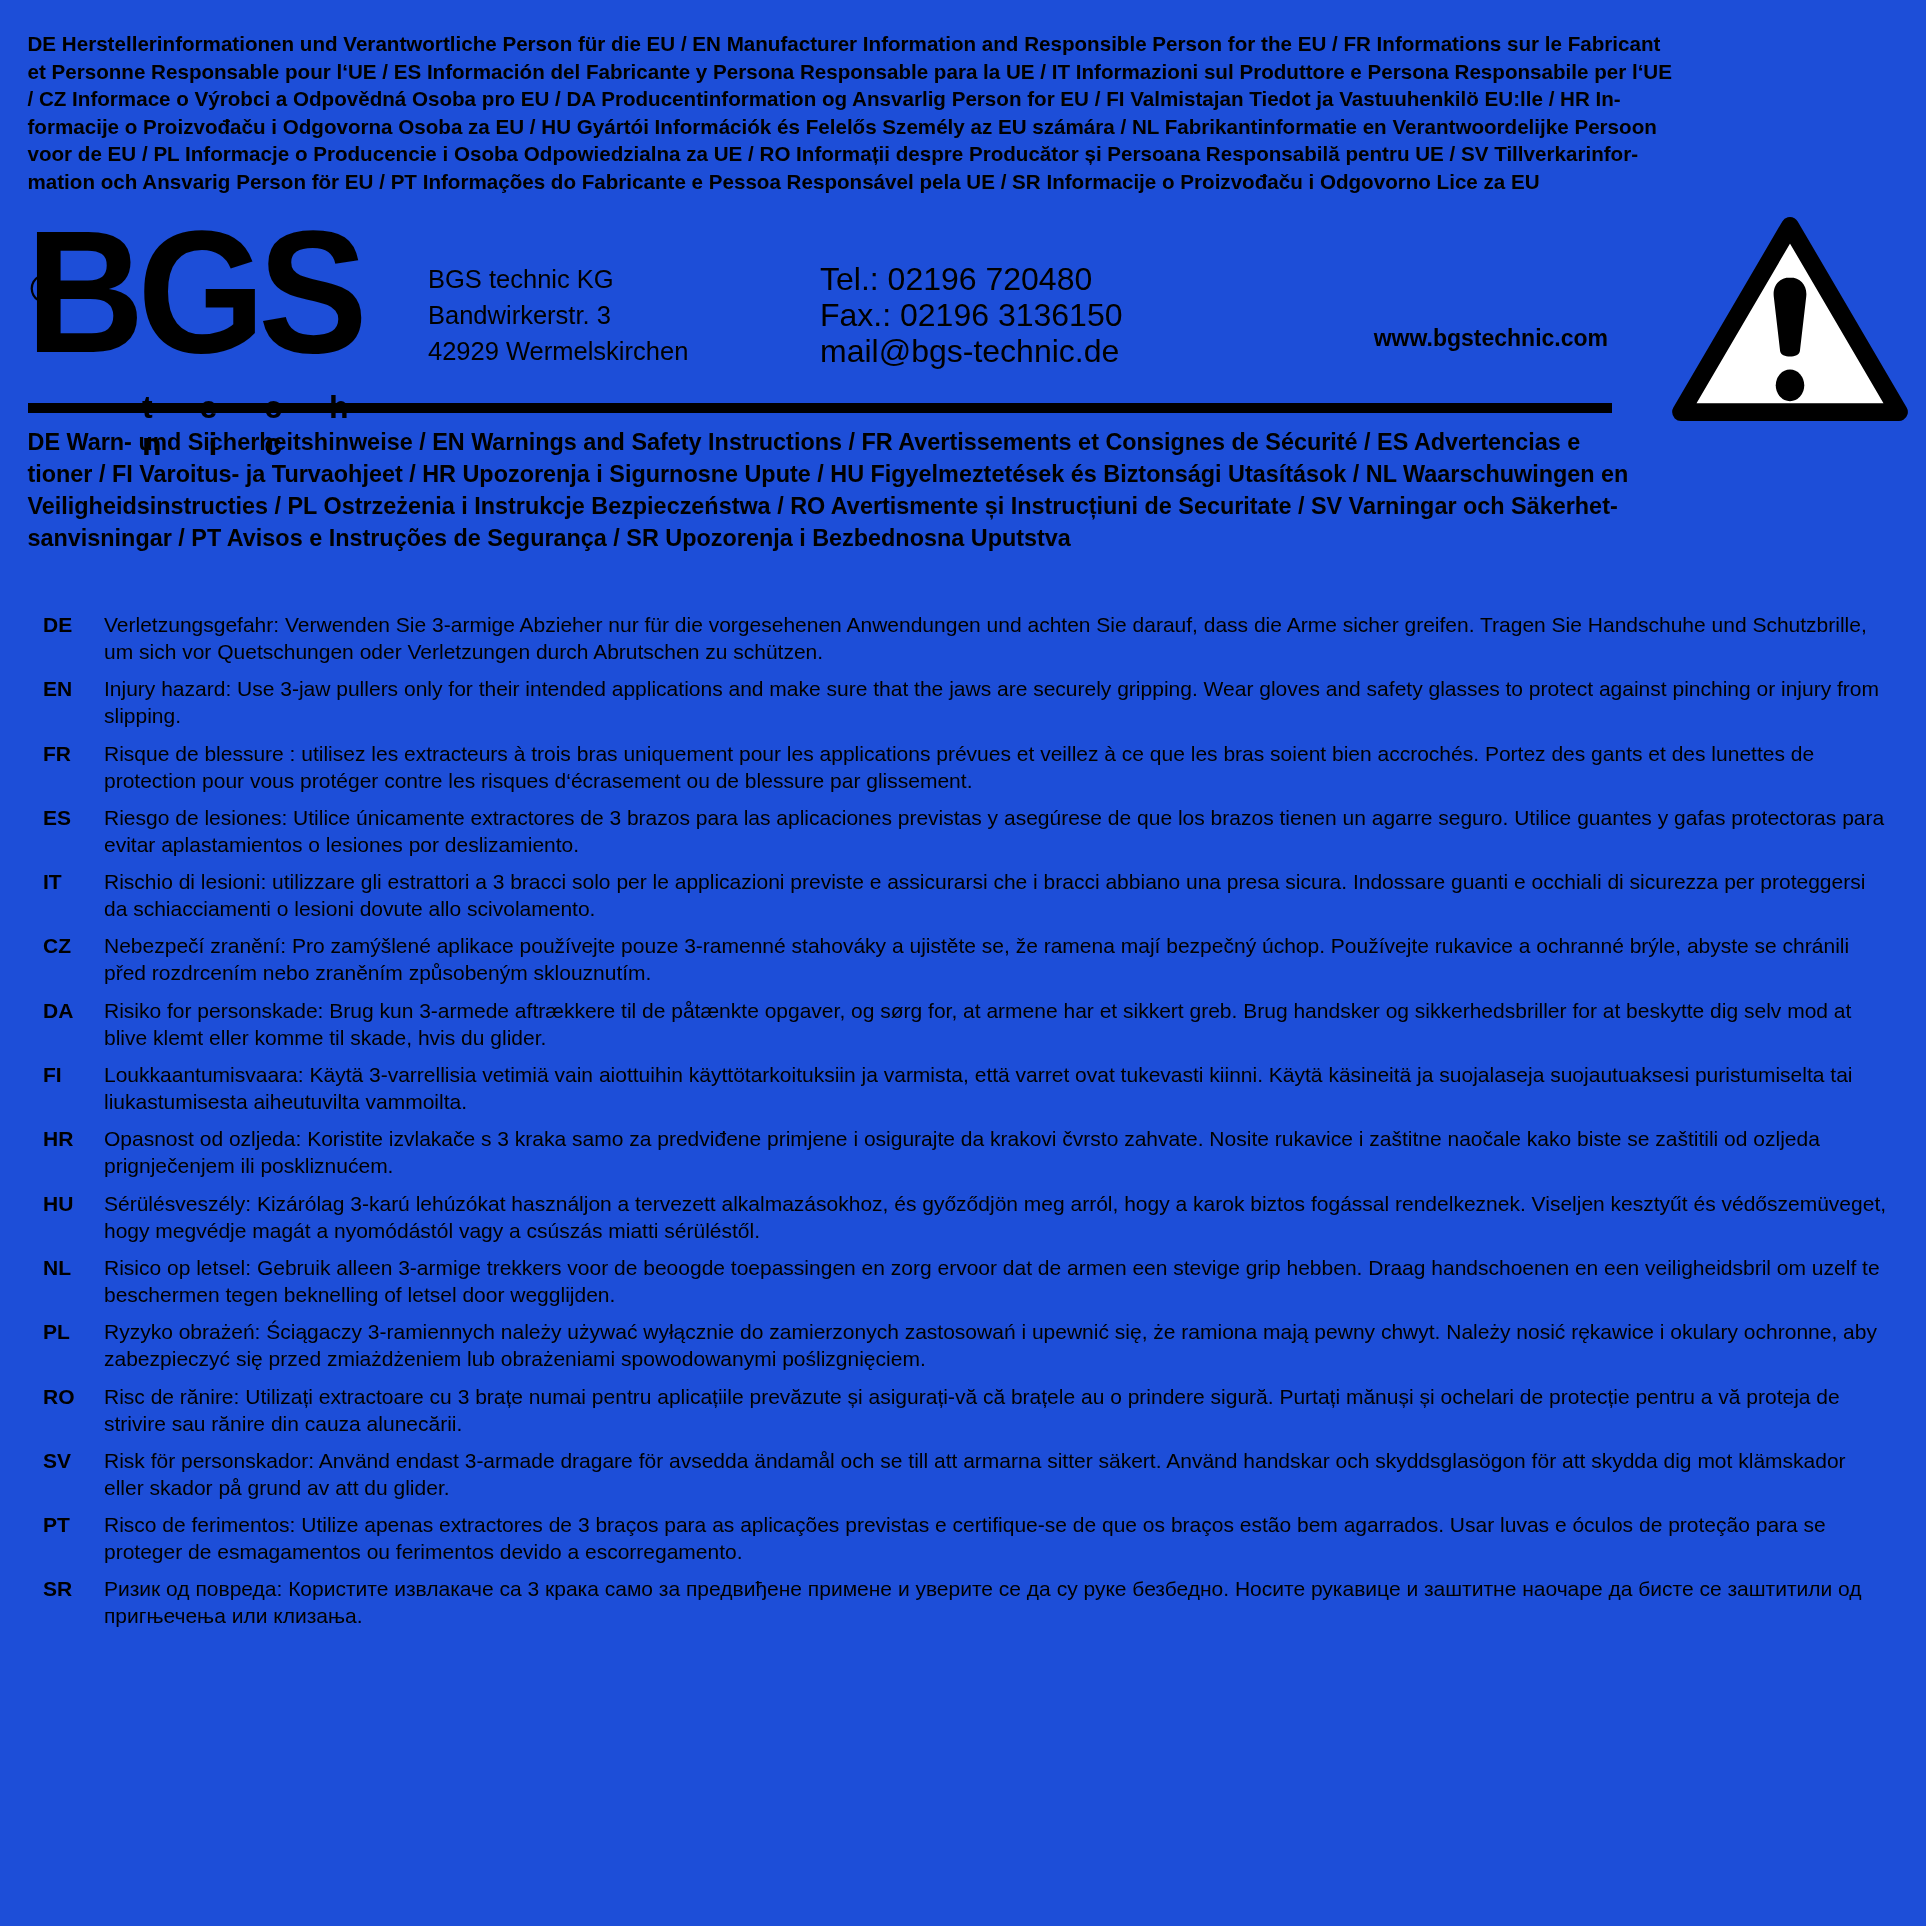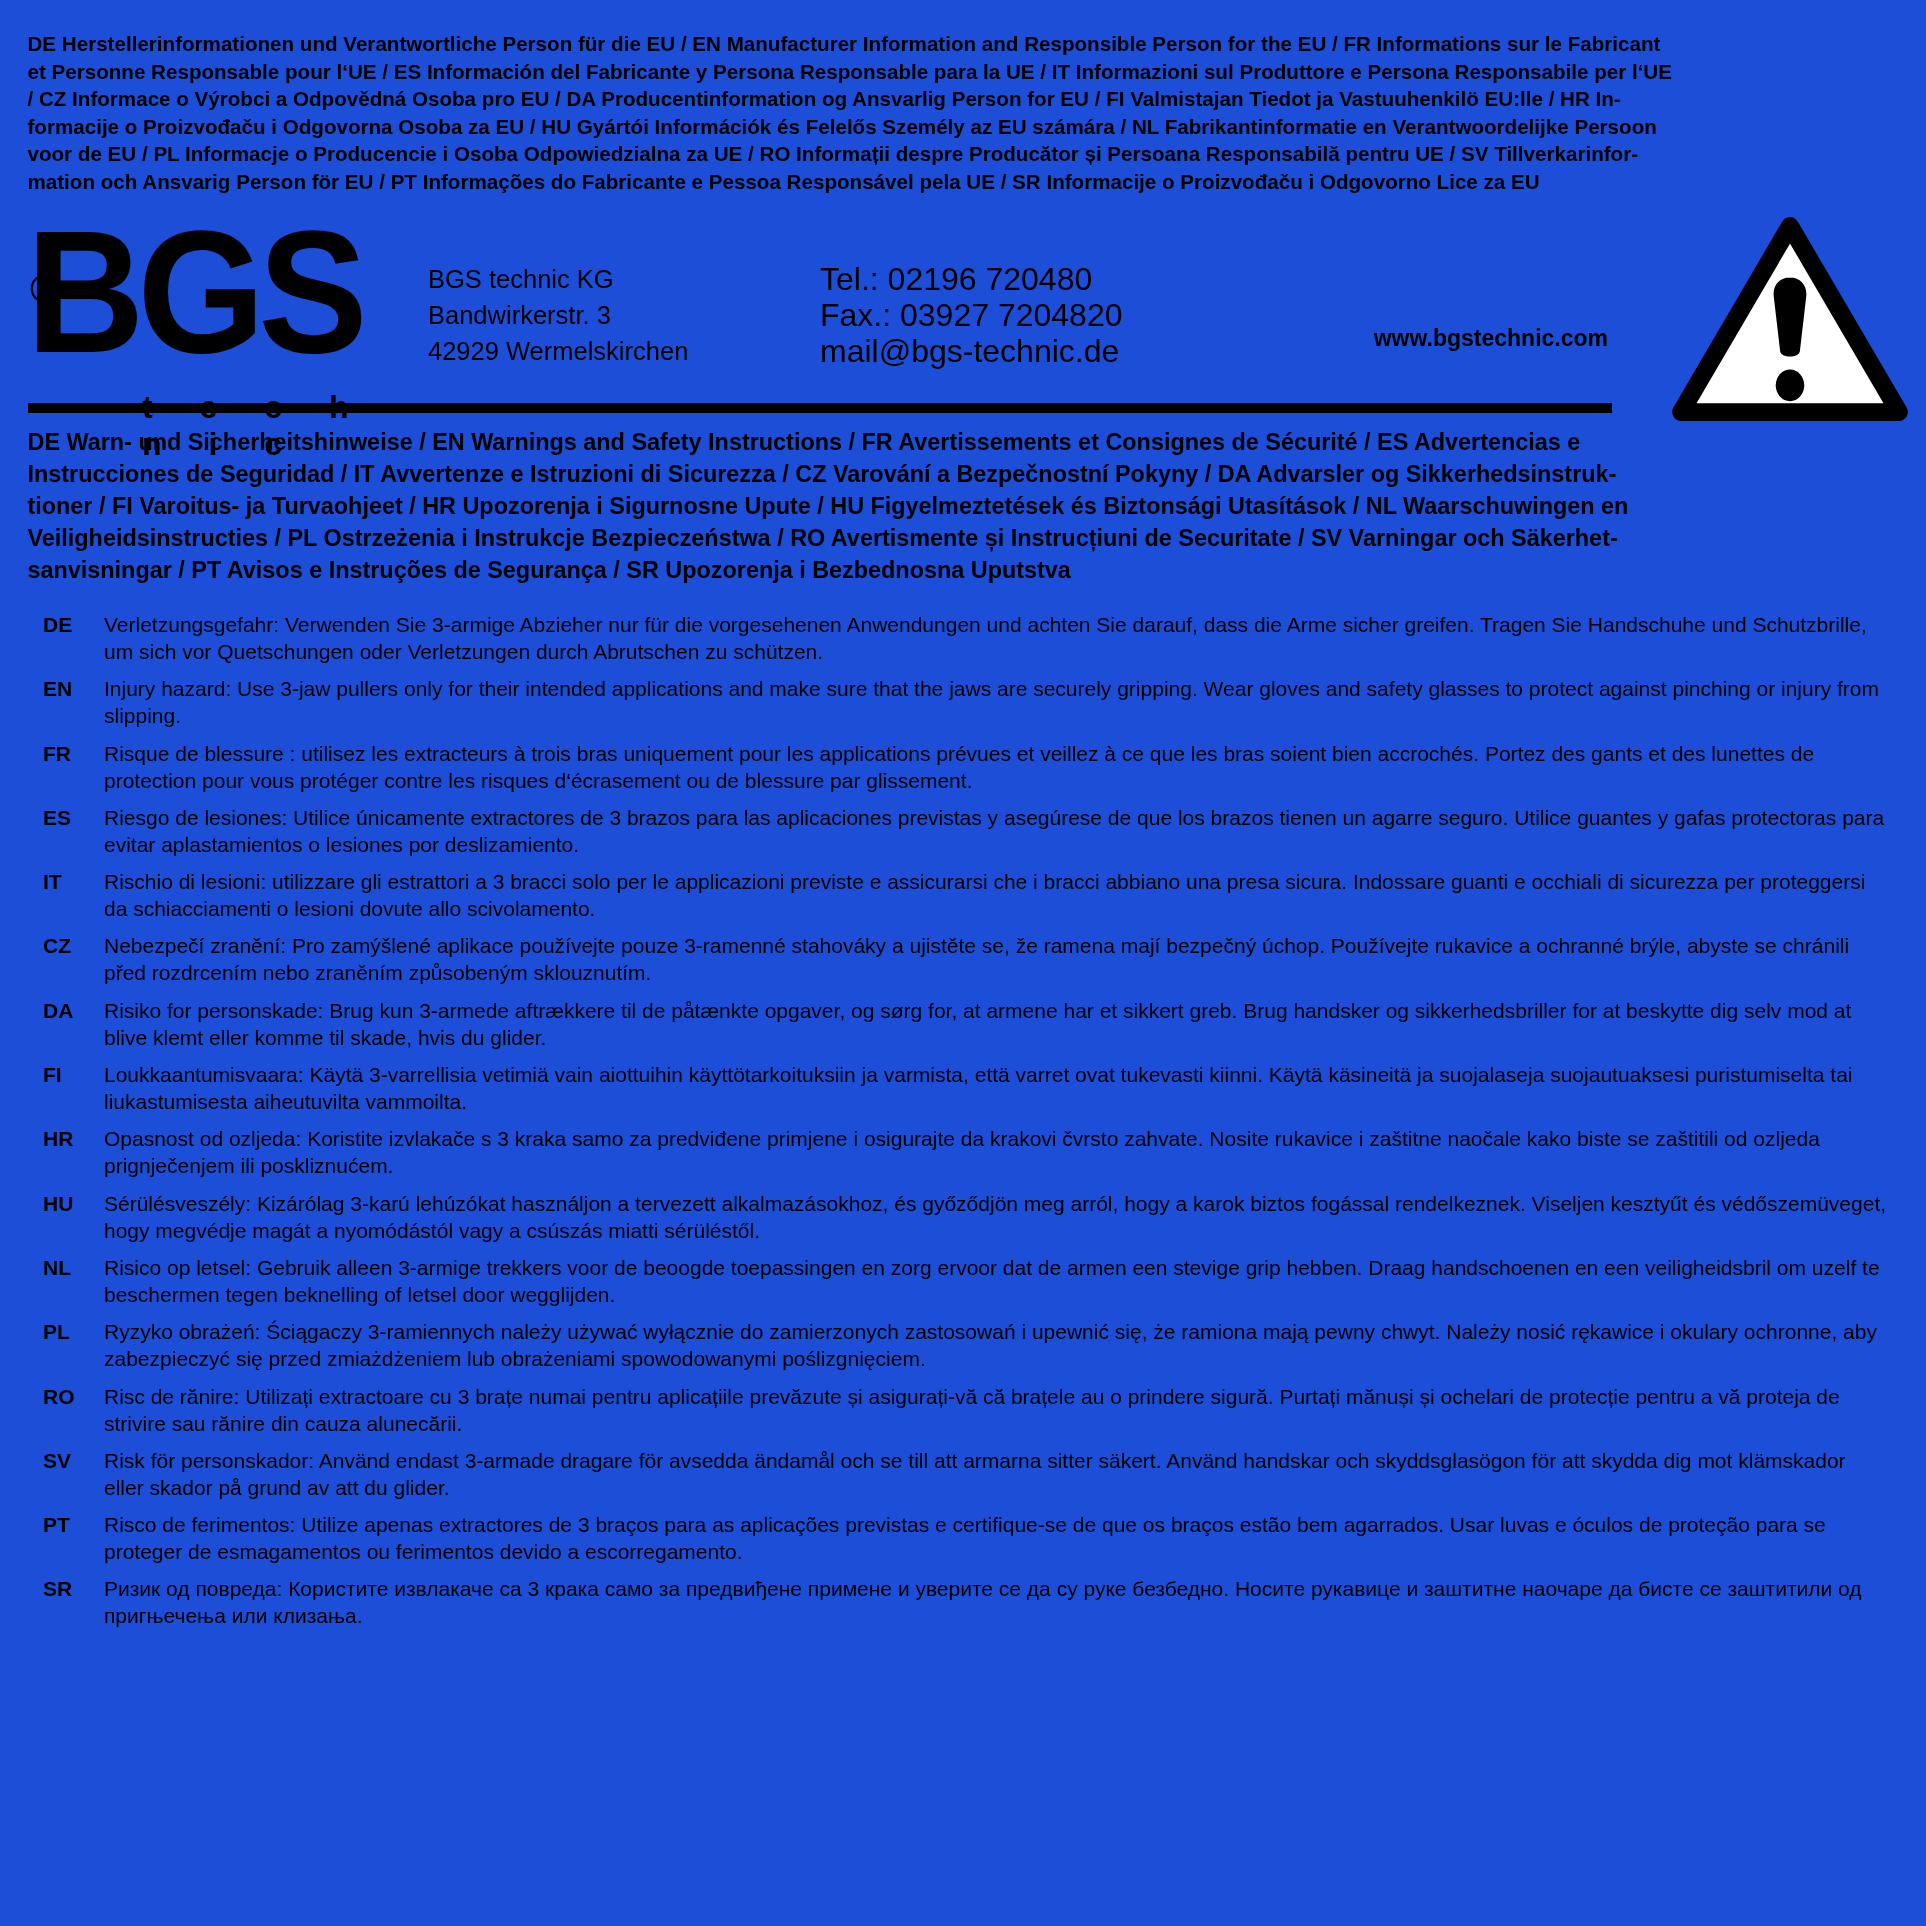--- a/index.html
+++ b/index.html
@@ -59,37 +59,36 @@
   </div>
 
   <div class="address-block">
       <div class="line">BGS technic KG</div>
       <div class="line">Bandwirkerstr. 3</div>
       <div class="line">42929 Wermelskirchen</div>
     </div>
 
   <div class="contact-block">
       <div class="line">Tel.: 02196 720480</div>
-      <div class="line">Fax.: 03927 7204820</div>
+      <div class="line">Fax.: 02196 3136150</div>
       <div class="line">mail@bgs-technic.de</div>
     </div>
 
   <div class="website">www.bgstechnic.com</div>
 
   <div class="rule"></div>
 
   <svg class="triangle" viewBox="0 0 120 104" xmlns="http://www.w3.org/2000/svg">
     <path d="M60 5 L115 99 L5 99 Z" fill="#ffffff" stroke="#000000" stroke-width="9" stroke-linejoin="round"></path>
     <path d="M60 31 c-5.5 0 -8.8 4.2 -8.2 9.6 l3.2 27.5 c0.4 3.8 9.6 3.8 10 0 l3.2 -27.5 c0.6 -5.4 -2.7 -9.6 -8.2 -9.6 z" fill="#000000"></path>
     <ellipse cx="60" cy="85.5" rx="7.2" ry="8" fill="#000000"></ellipse>
   </svg>
 
   <div class="warnings-heading">
       <div class="line">DE Warn- und Sicherheitshinweise  /  EN Warnings and Safety Instructions  /  FR Avertissements et Consignes de Sécurité  /  ES Advertencias e</div>
-      <div class="line">Instrucciones de Seguridad  /  IT Avvertenze e Istruzioni di Sicurezza  /  CZ Varování a Bezpečnostní Pokyny  /  DA Advarsler og Sikkerhedsinstruk-</div>
       <div class="line">tioner  /  FI Varoitus- ja Turvaohjeet  /  HR Upozorenja i Sigurnosne Upute  /  HU Figyelmeztetések és Biztonsági Utasítások  /  NL Waarschuwingen en</div>
       <div class="line">Veiligheidsinstructies  /  PL Ostrzeżenia i Instrukcje Bezpieczeństwa  /  RO Avertismente și Instrucțiuni de Securitate  /  SV Varningar och Säkerhet-</div>
       <div class="line">sanvisningar  /  PT Avisos e Instruções de Segurança  /  SR Upozorenja i Bezbednosna Uputstva</div>
     </div>
 
   <div class="items">
     <div class="item">
       <span class="code">DE</span>
       <span class="text">Verletzungsgefahr: Verwenden Sie 3-armige Abzieher nur für die vorgesehenen Anwendungen und achten Sie darauf, dass die Arme sicher greifen. Tragen Sie Handschuhe und Schutzbrille, um sich vor Quetschungen oder Verletzungen durch Abrutschen zu schützen.</span>
     </div>

